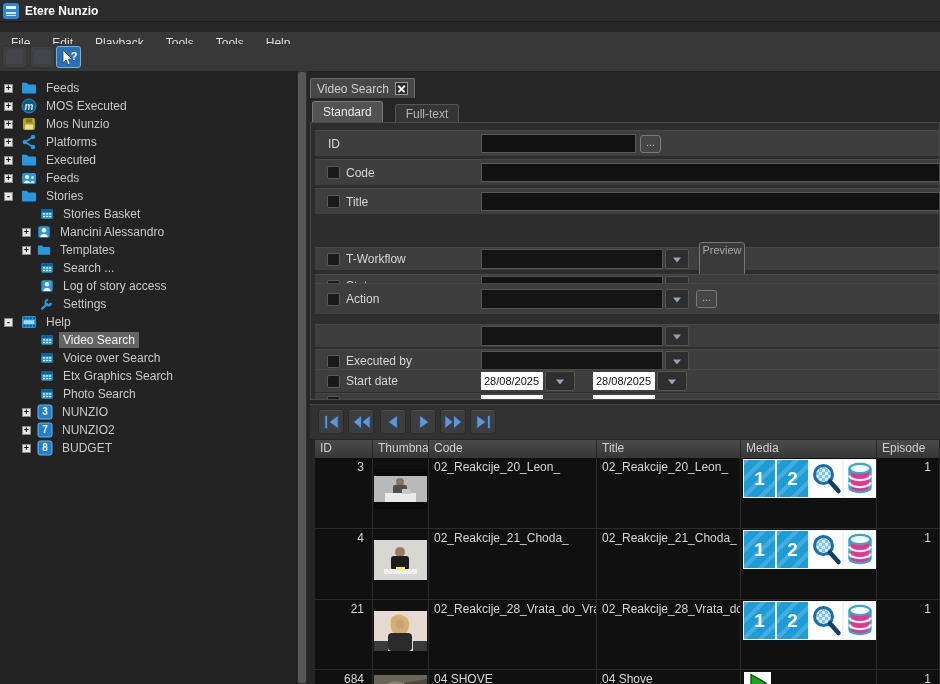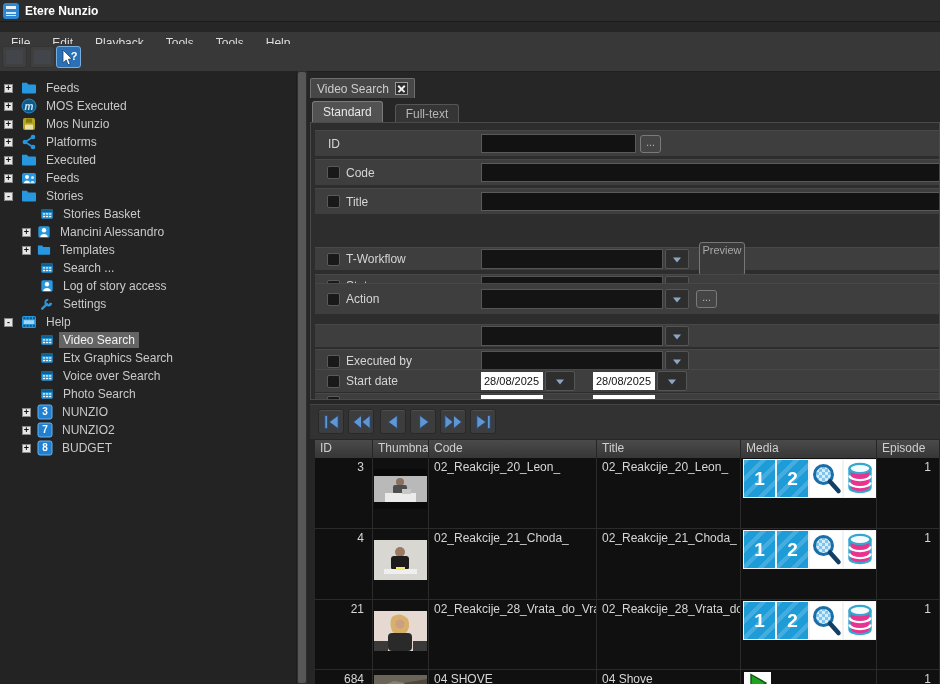--- a/index.html
+++ b/index.html
@@ -326,27 +326,27 @@
     <div class="trow child noexp sel">
       <svg class="ti" width="14" height="14">
           <use href="#sym-gridwin"></use>
         </svg>
       <span class="tlabel">Video Search</span>
     </div>
     <div class="trow child noexp">
       <svg class="ti" width="14" height="14">
           <use href="#sym-gridwin"></use>
         </svg>
+      <span class="tlabel">Voice over Search</span>
+    </div>
+    <div class="trow child noexp">
+      <svg class="ti" width="14" height="14">
+          <use href="#sym-gridwin"></use>
+        </svg>
       <span class="tlabel">Etx Graphics Search</span>
-    </div>
-    <div class="trow child noexp">
-      <svg class="ti" width="14" height="14">
-          <use href="#sym-gridwin"></use>
-        </svg>
-      <span class="tlabel">Voice over Search</span>
     </div>
     <div class="trow child noexp">
       <svg class="ti" width="14" height="14">
           <use href="#sym-gridwin"></use>
         </svg>
       <span class="tlabel">Photo Search</span>
     </div>
     <div class="trow child">
       <span class="exp">+</span>
       <span class="ti" style="width:16px;height:16px">

